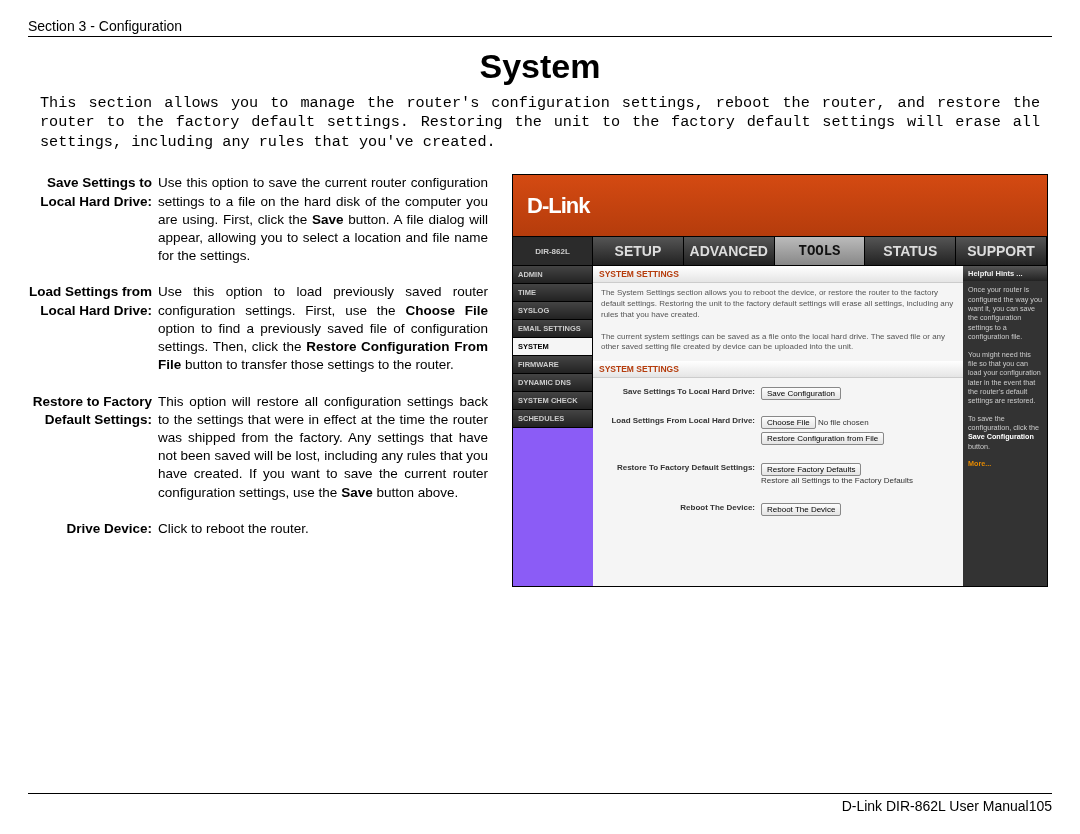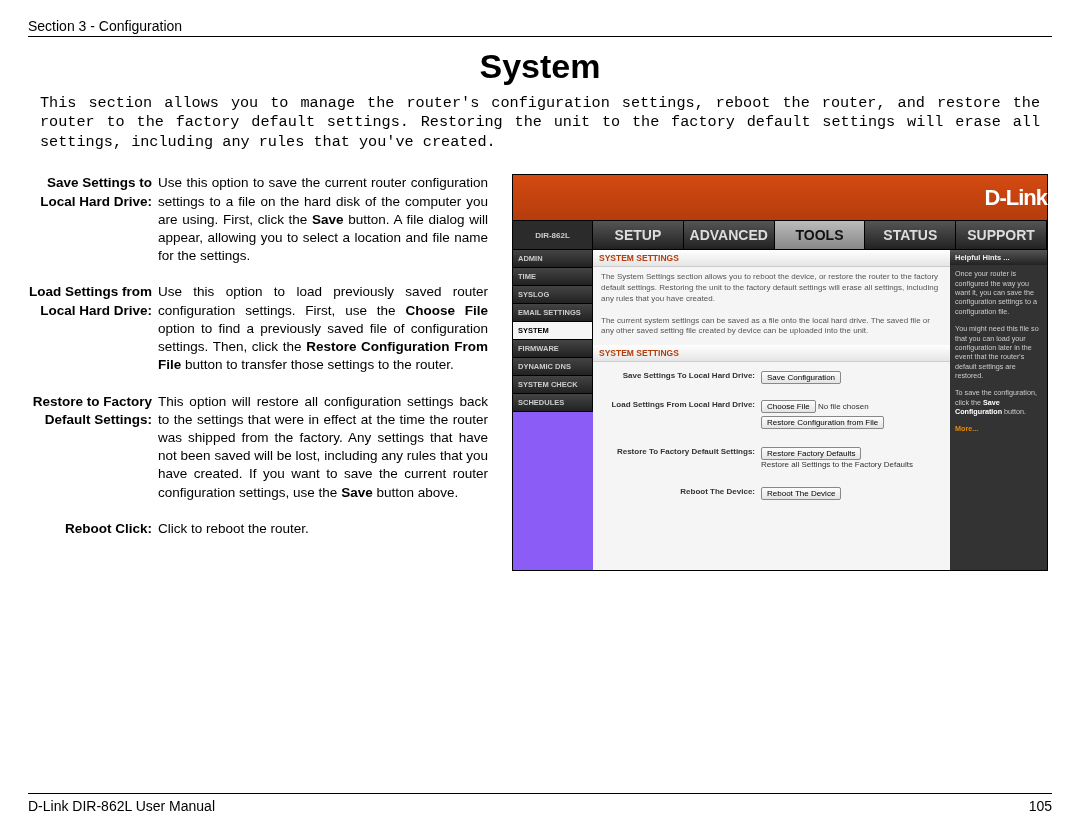--- a/index.html
+++ b/index.html
@@ -54,44 +54,43 @@
 
   
   .router {
     width: 536px;
     border: 1px solid #000;
     background: #1a1a1a;
     font-family: Verdana, Arial, sans-serif;
   }
   .router-banner {
     background: linear-gradient(#d44a12,#b53c0c);
-    height: 46px;
+    height: 62px;
     display:flex; align-items:center; padding-left:14px;
     border-bottom:1px solid #000;
-    justify-content:flex-end;
   }
   .dlink-logo {
     color:#fff; font-size:22px; font-weight:700;
     display:flex; align-items:center; gap:2px;
   }
   .dlink-logo .d { letter-spacing:-1px; }
   .router-tabs {
     display:flex; background:#2b2b2b; border-bottom:1px solid #000;
   }
   .router-tabs .model {
     width:80px; color:#ccc; font-size:8px; font-weight:700;
     display:flex; align-items:center; justify-content:center;
     border-right:1px solid #000;
   }
   .router-tabs .tab {
     flex:1; text-align:center; color:#ddd; font-size:14px;
     padding:6px 0; font-weight:700; border-right:1px solid #000;
     background:linear-gradient(#555,#222);
   }
-  .router-tabs .tab.active { background:linear-gradient(#bbb,#888); color:#111; }
+  .router-tabs .tab.active { background:linear-gradient(#bbb,#888); color:#111;font-family:Liberation Mono, monospace; }
   .router-body { display:flex; min-height:320px; }
   .router-side {
     width:80px; background:#8b5cf6;
   }
   .router-side div {
     color:#ccc; font-size:7.5px; font-weight:700;
     padding:4px 5px; border-bottom:1px solid #000; border-right:1px solid #000;
     background:linear-gradient(#444,#222);
   }
   .router-side div.sel {
@@ -112,34 +111,34 @@
     width:160px; text-align:right; font-weight:700; color:#333;
     padding-right:6px; font-size:8px; line-height:1.3;
   }
   .form-ctrl { flex:1; font-size:8px; color:#333; }
   .form-ctrl button, .form-ctrl .btn {
     font-size:8px; padding:1px 5px; background:linear-gradient(#fdfdfd,#e4e4e4);
     border:1px solid #888; border-radius:2px; cursor:pointer;
     font-family:inherit;
   }
   .router-hints {
-    width:97px; background:#333; color:#ccc; font-size:7.2px;
+    width:84px; background:#333; color:#ccc; font-size:7.2px;
     padding:0;
   }
   .router-hints .ht {
     background:linear-gradient(#555,#222); color:#eee;
     font-weight:700; padding:3px 5px; font-size:7.5px;
   }
   .router-hints p { padding:4px 5px; line-height:1.3; }
   .router-hints .more { color:#e68a00; padding:4px 5px; font-weight:700; }
 
   .footer {
     position:absolute; left:28px; right:28px; bottom:20px;
     border-top:1px solid #000; padding-top:4px;
-    display:flex; justify-content:space-between; font-size:14px;
+    display:flex; justify-content:flex-end; font-size:14px;
   }
 </style>
 </head>
 <body>
 
 <div class="header-bar">Section 3 - Configuration</div>
 
 <h1 class="title">System</h1>
 
 <p class="intro">This section allows you to manage the router's configuration settings, reboot the router, and restore the router to the factory default settings. Restoring the unit to the factory default settings will erase all settings, including any rules that you've created.</p>
@@ -162,21 +161,21 @@
     </div>
 
     <div class="def-item">
       <div class="def-label">Restore to Factory Default Settings:</div>
       <div class="def-body">
         <span>This option will restore all configuration settings back to the settings that were in effect at the time the router was shipped from the factory. Any settings that have not been saved will be lost, including any rules that you have created. If you want to save the current router configuration settings, use the </span><b>Save</b><span> button above.</span>
       </div>
     </div>
 
     <div class="def-item">
-      <div class="def-label">Reboot Click:</div>
+      <div class="def-label">Drive Device:</div>
       <div class="def-body">Click to reboot the router.</div>
     </div>
 
   </div>
 
   <div class="router">
     <div class="router-banner">
       <div class="dlink-logo">
         <span class="d">D-Link</span>
       </div>

